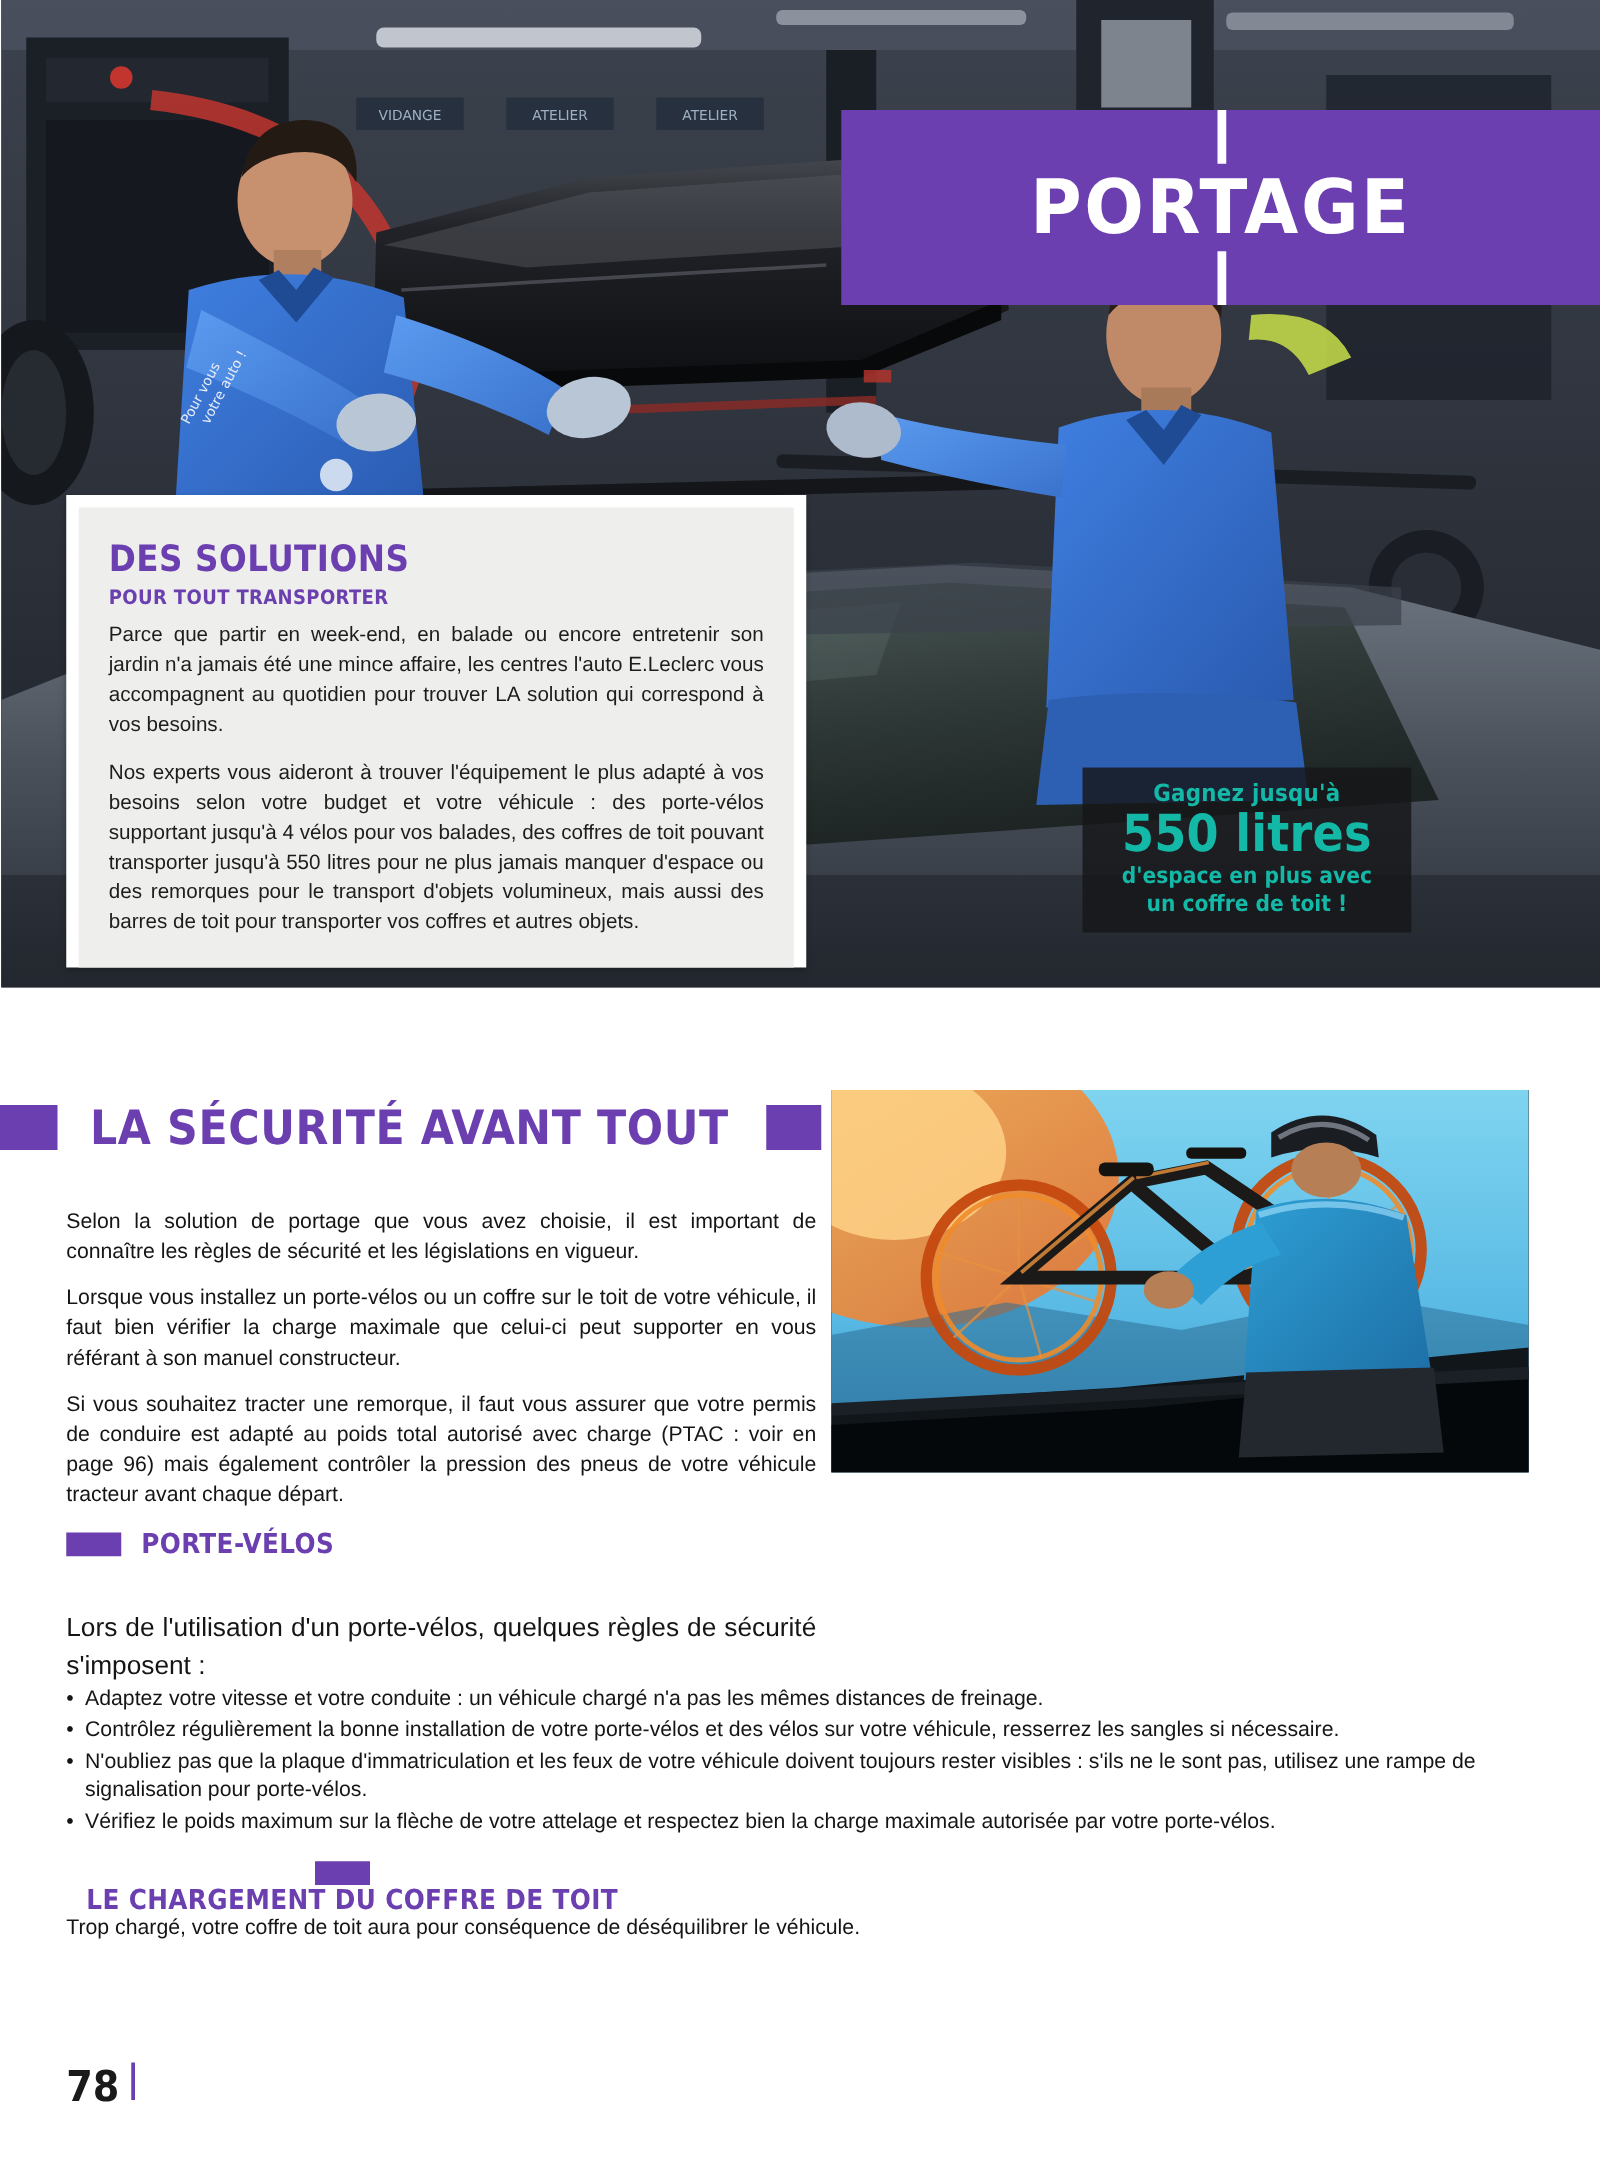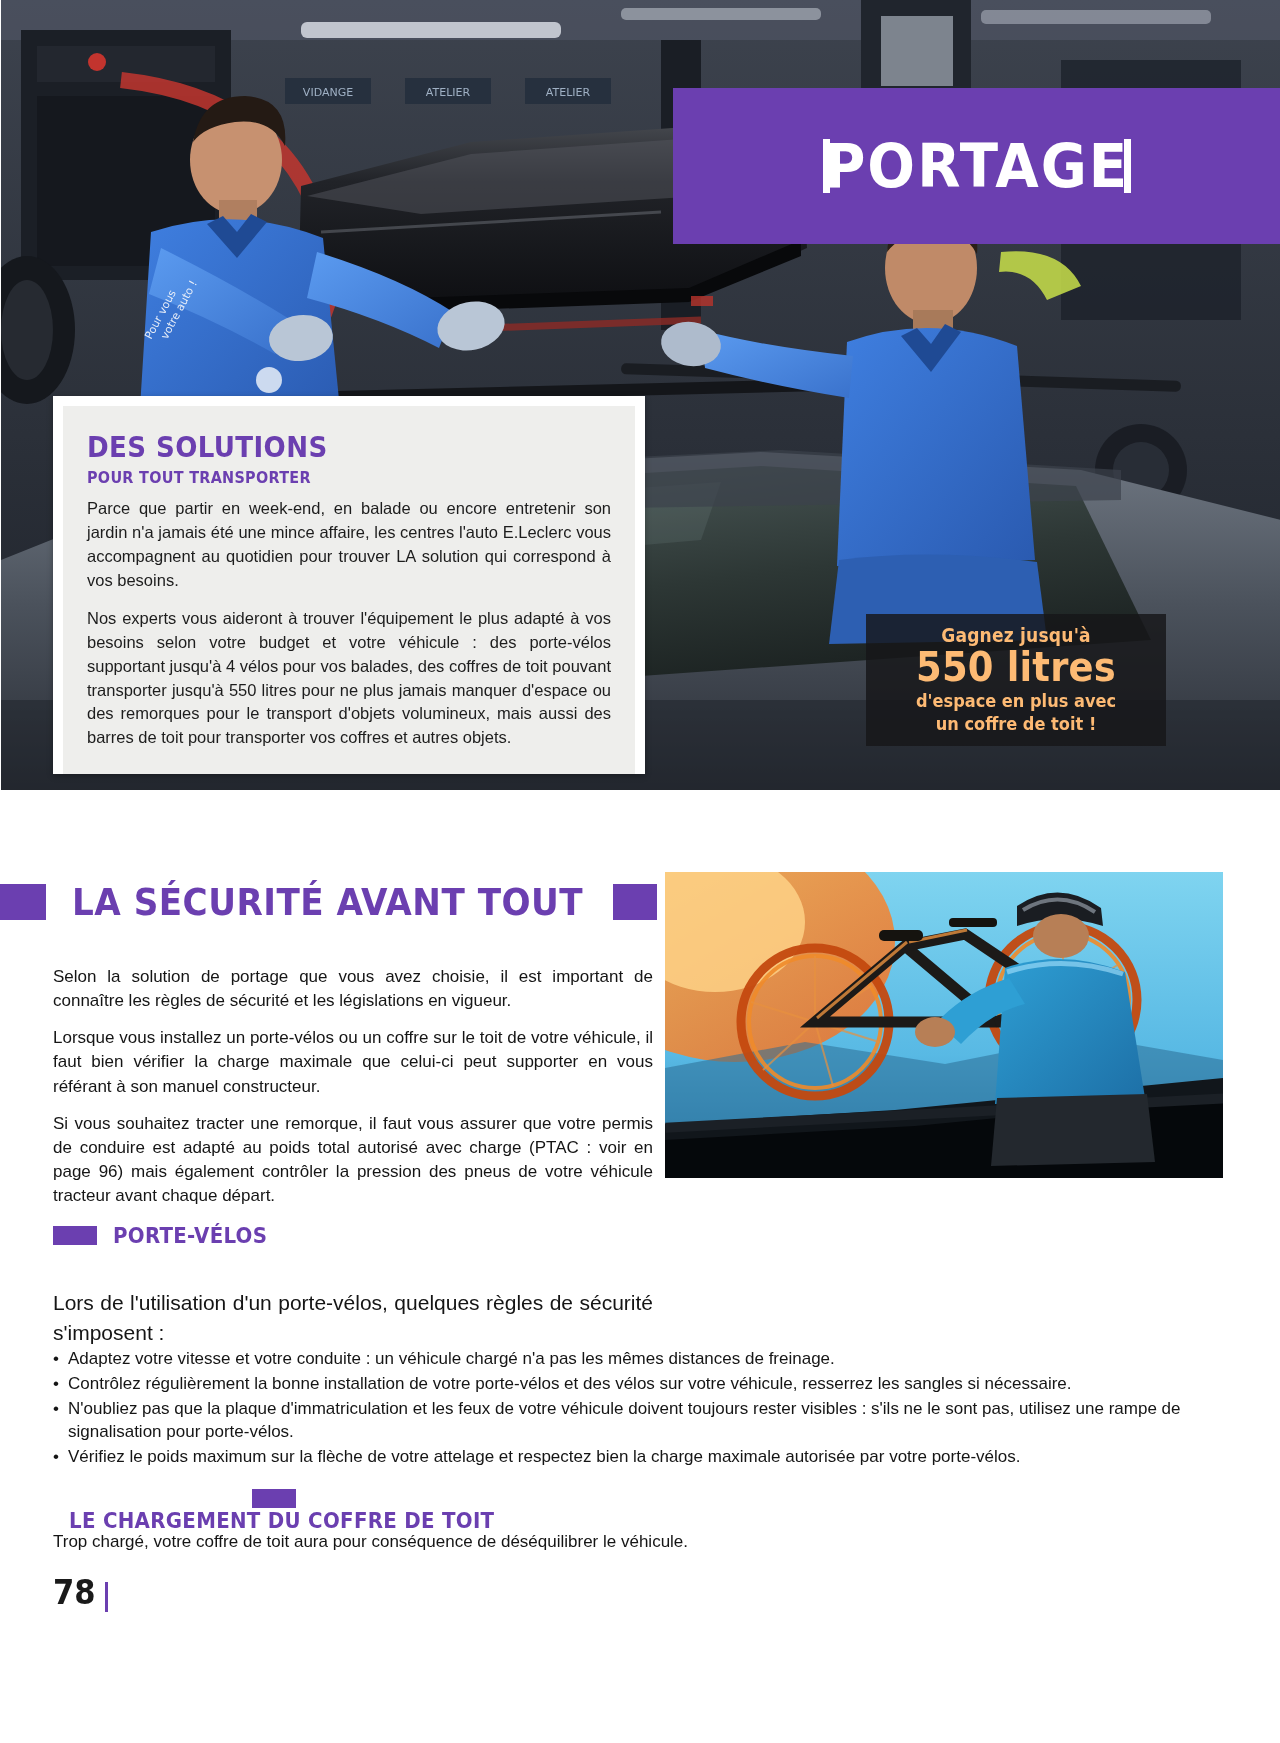--- a/index.html
+++ b/index.html
@@ -32,20 +32,21 @@
 
   
   .portage-banner {
     position: absolute;
     left: 672px; top: 88px;
     width: 608px; height: 156px;
     background: #6b3fb0;
     display: flex;
     align-items: center;
     justify-content: center;
+    flex-direction: column;
   }
   .portage-banner .bar-glyph {
     width: 7px; height: 54px;
     background: #ffffff;
   }
   .portage-title {
     color: #ffffff;
     font-size: 60px;
     font-weight: bold;
     letter-spacing: 2px;
@@ -93,25 +94,25 @@
     line-height: 1.44;
     text-align: justify;
     font-family: "Liberation Sans", sans-serif;
   }
   .solutions-body p + p { margin-top: 15px; }
 
   
   .litres-badge {
     position: absolute;
     left: 865px; top: 614px;
-    width: 300px;
+    width: 263px;
     padding: 10px 16px 12px 16px;
     background: rgba(22,22,24,0.82);
     text-align: center;
-    color: #fdba74;
+    color: #14b8a6;
     font-family: "DejaVu Sans", sans-serif;
     font-stretch: condensed;
   }
   .litres-top {
     font-size: 19px;
     font-weight: bold;
     letter-spacing: 0.2px;
   }
   .litres-big {
     font-size: 41px;
@@ -250,23 +251,23 @@
   }
   .closing p {
     font-size: 17px;
     line-height: 1.40;
     color: #151515;
   }
 
   
   .footer {
     position: absolute;
-    left: 53px; top: 1572px;
+    left: 53px; top: 1650px;
     display: flex;
-    align-items: flex-end;
+    align-items: flex-start;
     gap: 9px;
   }
   .page-number {
     font-size: 34px;
     font-weight: bold;
     color: #1a1a1a;
     font-family: "DejaVu Sans", sans-serif;
     font-stretch: condensed;
   }
   .page-rule {

